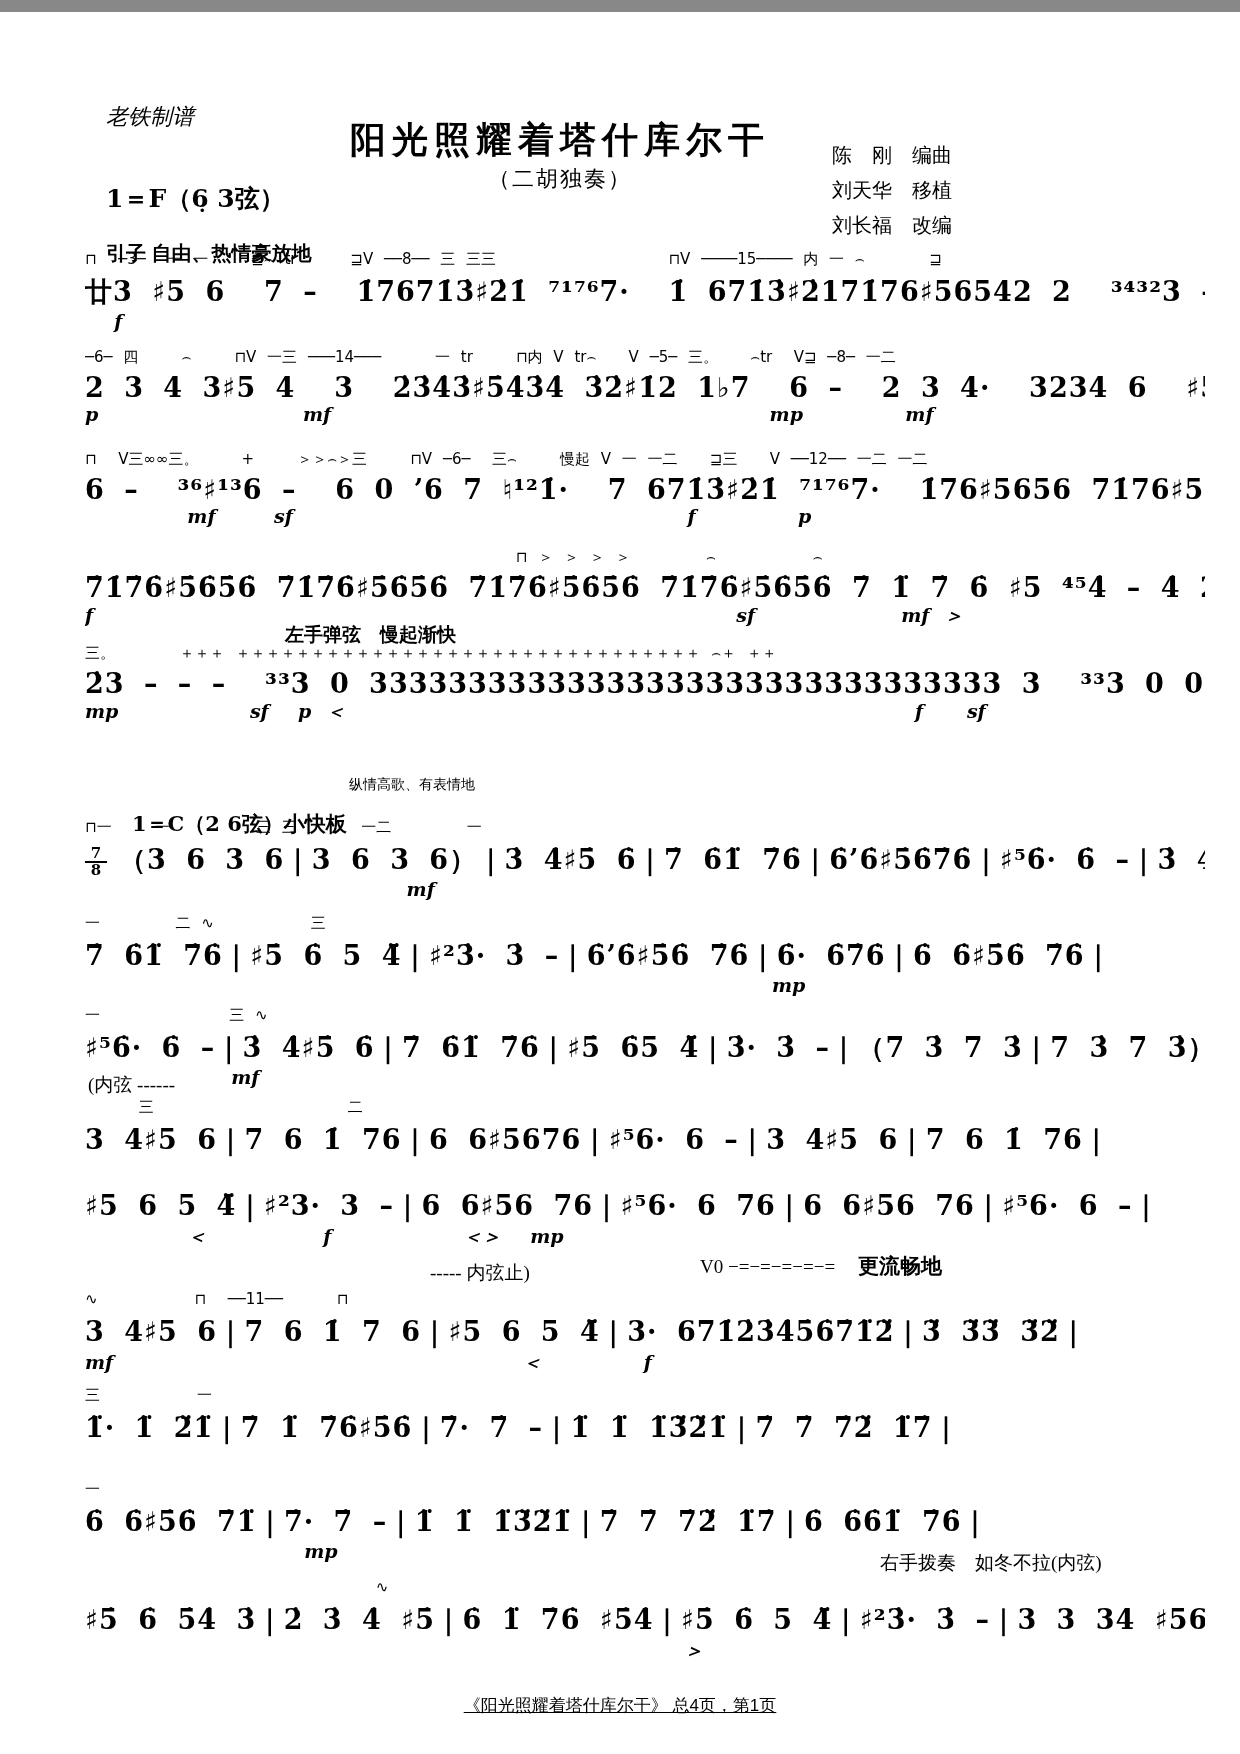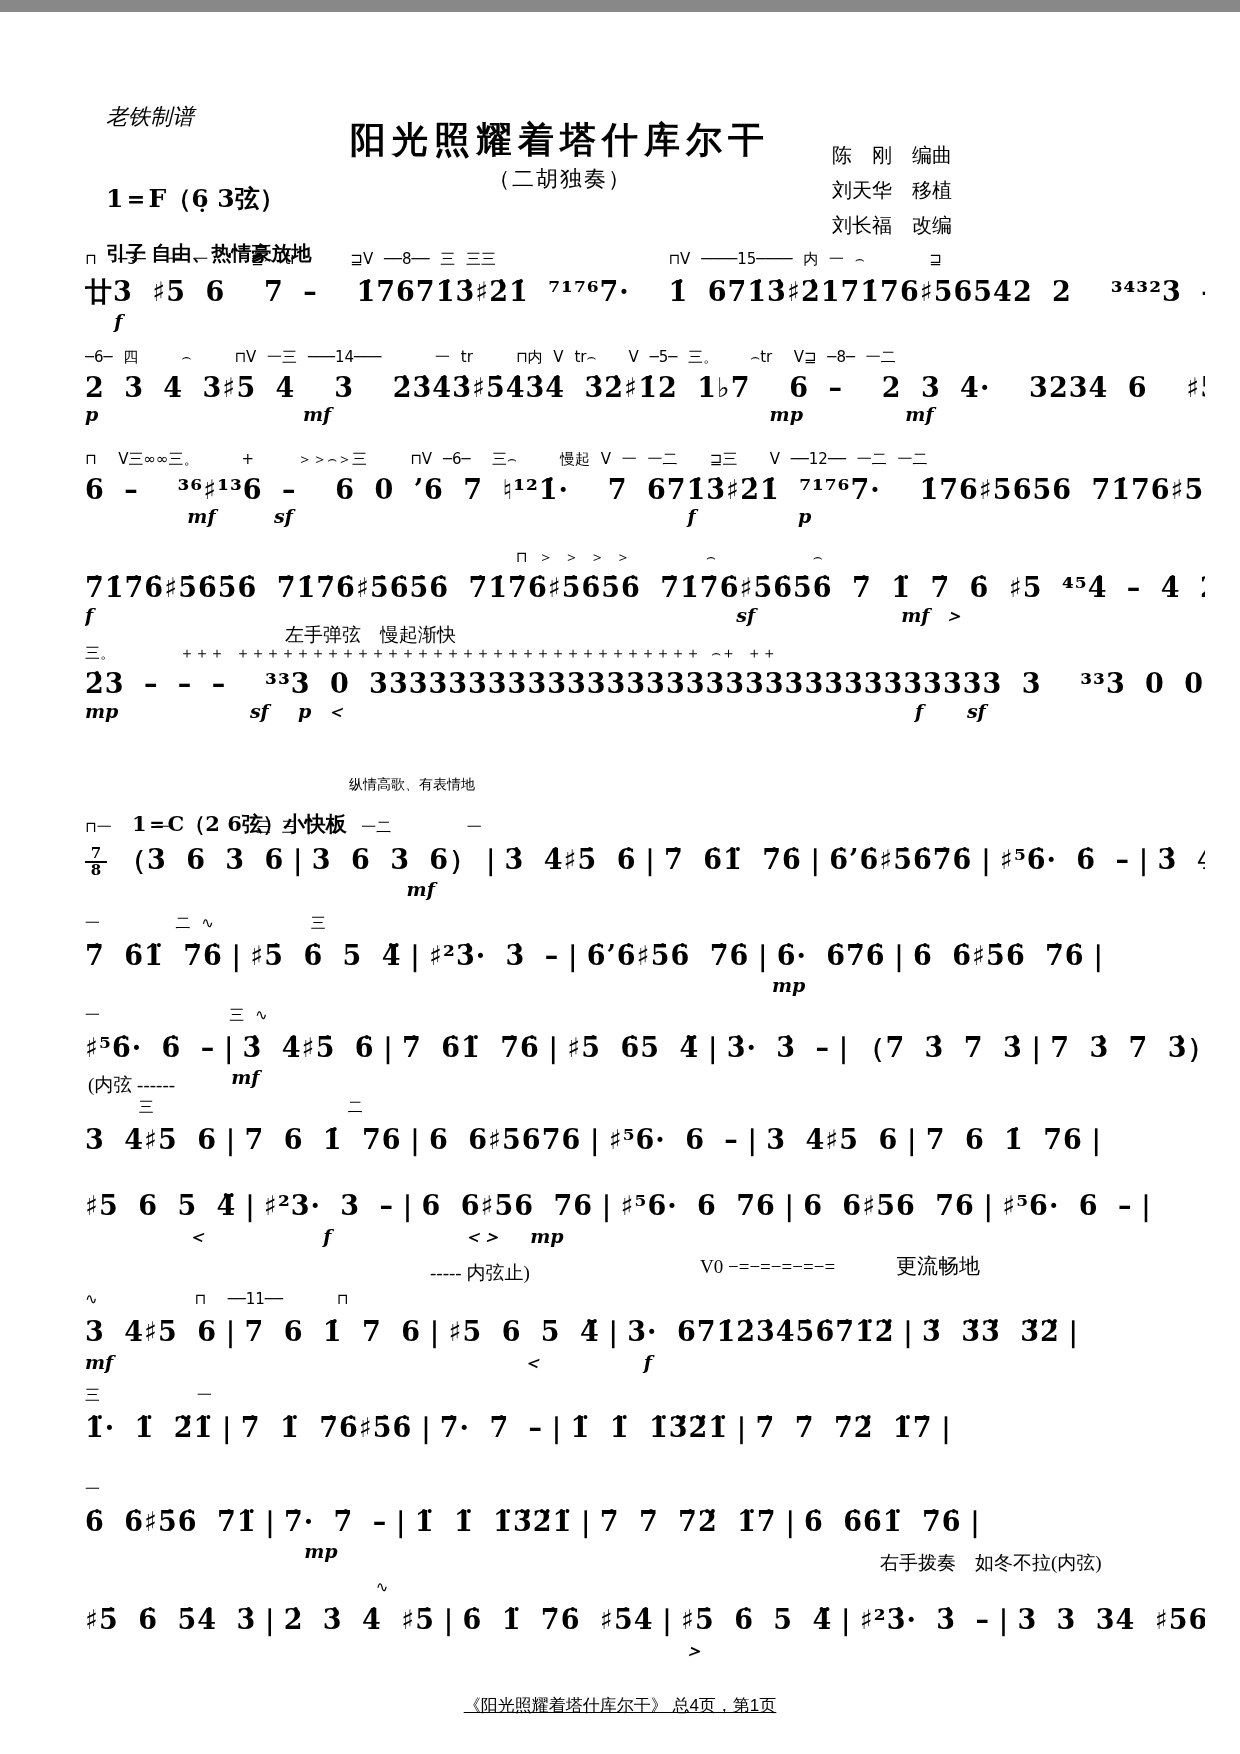--- a/index.html
+++ b/index.html
@@ -13,21 +13,21 @@
             font:22px "Liberation Serif",serif;letter-spacing:2px;}
   #credits{left:832px;top:126px;font:20px "Liberation Serif",serif;line-height:35px;white-space:pre;}
   #keysig{left:106px;top:170px;font:bold 25px "DejaVu Serif",serif;}
   #tempo{left:106px;top:228px;font:bold 20px "Liberation Sans",sans-serif;}
   #key2{left:132px;top:798px;font:bold 21px "DejaVu Serif",serif;}
   .sys{left:85px;width:1120px;}
   .sys .above{font:15px "DejaVu Sans",sans-serif;height:24px;white-space:pre;word-spacing:6px;overflow:hidden;}
   .sys .notes{font:bold 27px "DejaVu Serif",serif;white-space:pre;word-spacing:9px;letter-spacing:1px;overflow:hidden;}
   .sys .below{font:italic bold 19px "DejaVu Serif",serif;white-space:pre;word-spacing:8px;height:24px;overflow:hidden;}
   .ann{font:19px "Liberation Serif",serif;white-space:pre;}
-  .ann.bold{font-weight:normal;}
+  .ann.bold{font-weight:bold;}
   #meter{left:85px;top:834px;width:22px;text-align:center;font:bold 15px "DejaVu Serif",serif;line-height:15px;}
   #meter .num{border-bottom:2px solid #000;display:block;}
   #meter .den{display:block;}
   #sys6 .notes{padding-left:34px;}
   #footer{left:0;top:1682px;width:1240px;text-align:center;font:17px "Liberation Sans",sans-serif;text-decoration:underline;}
   #logo{left:1022px;top:1686px;width:200px;height:58px;}
   #logo .cmark{position:absolute;left:0;top:2px;width:30px;height:30px;border:9px solid #ef8f8f;
                border-right-color:transparent;border-radius:50%;transform:rotate(35deg);}
   #logo .bars{position:absolute;left:40px;top:6px;}
   #logo .bars div{width:16px;height:5px;background:#ef8f8f;margin-bottom:5px;}
@@ -114,21 +114,21 @@
     <div class="below"></div>
   </div>
 
   <div class="sys abs" id="sys10" style="top:1176px">
     <div class="notes">♯5 6 5 4̈｜♯²3· 3 –｜6 6♯56 76｜♯⁵6· 6 76｜6 6♯56 76｜♯⁵6· 6 –｜</div>
     <div class="below">       ＜        f         ＜＞  mp</div>
   </div>
 
   <div class="ann abs" style="left:430px;top:1248px">----- 内弦止)</div>
   <div class="ann abs" style="left:700px;top:1244px">V0 −=−=−=−=−=</div>
-  <div class="ann bold abs" style="left:896px;top:1240px;font-size:21px">更流畅地</div>
+  <div class="ann bold abs" style="left:858px;top:1240px;font-size:21px">更流畅地</div>
 
   <div class="sys abs" id="sys11" style="top:1278px">
     <div class="above">∿         ⊓  ──11──     ⊓</div>
     <div class="notes">3 4♯5 6｜7 6 1̇ 7 6｜♯5 6 5 4̈｜3· 671̇2̇3̇4̇5̇6̇7̇1̈2̈｜3̈ 3̈3̈ 3̈2̈｜</div>
     <div class="below">mf                            ＜       f</div>
   </div>
 
   <div class="sys abs" id="sys12" style="top:1374px">
     <div class="above">三         一</div>
     <div class="notes">1̈· 1̈ 2̈1̈｜7̇ 1̈ 7̇6̇♯5̇6̇｜7̇· 7̇ –｜1̈ 1̈ 1̈3̈2̈1̈｜7̇ 7̇ 7̇2̈ 1̈7̇｜</div>

